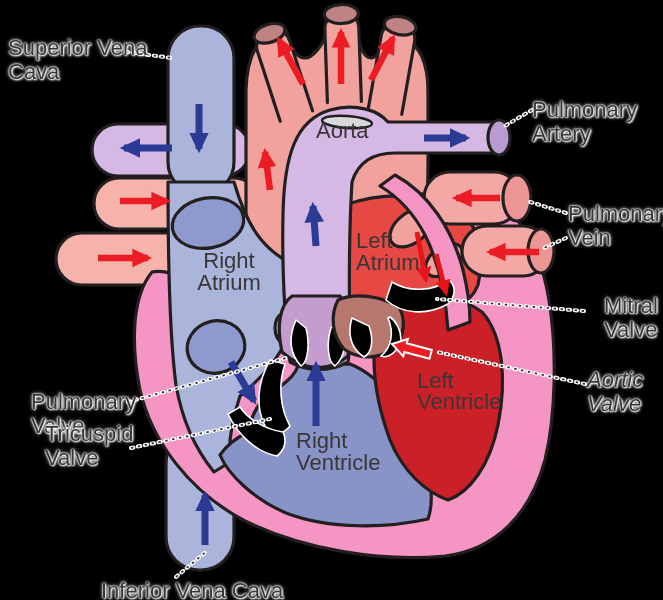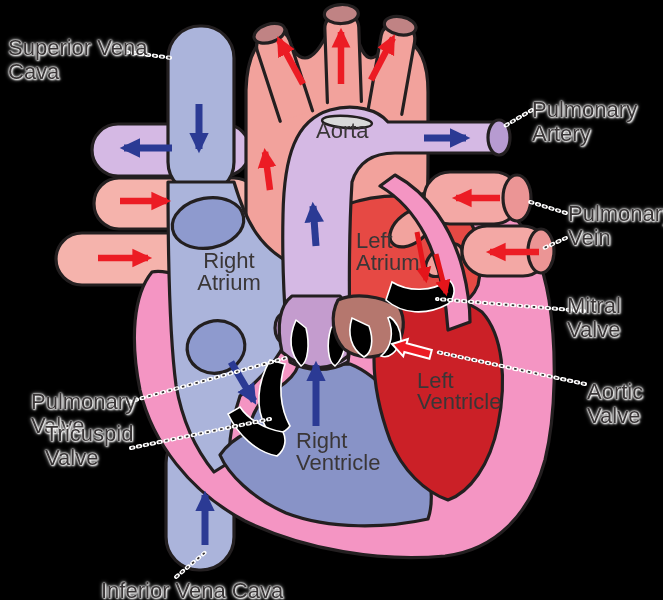--- a/index.html
+++ b/index.html
@@ -205,23 +205,23 @@
         <line class="ldb" x1="176" y1="577" x2="208" y2="550"></line>
   </g>
 </svg>
 
 <div class="label halo" style="left:8px;top:36px;">Superior Vena
 Cava</div>
 <div class="label halo" style="left:532px;top:98px;">Pulmonary
 Artery</div>
 <div class="label halo" style="left:568px;top:202px;">Pulmonary
 Vein</div>
-<div class="label halo" style="left:567px;top:294px;">Mitral
-Valve</div>
-<div class="label halo" style="left:587px;top:380px;">Aortic
+<div class="label halo" style="left:604px;top:294px;">Mitral
+Valve</div>
+<div class="label halo" style="left:587px;top:368px;font-style:italic;">Aortic
 Valve</div>
 <div class="label halo" style="left:31px;top:390px;">Pulmonary
 Valve</div>
 <div class="label halo" style="left:45px;top:422px;">Tricuspid
 Valve</div>
 <div class="label halo" style="left:101px;top:579px;">Inferior Vena Cava</div>
 
 <div class="label inner" style="left:316px;top:78px;margin-top:42px;">Aorta</div>
 <div class="label inner center" style="left:186px;top:250px;width:86px;">Right
 Atrium</div>

